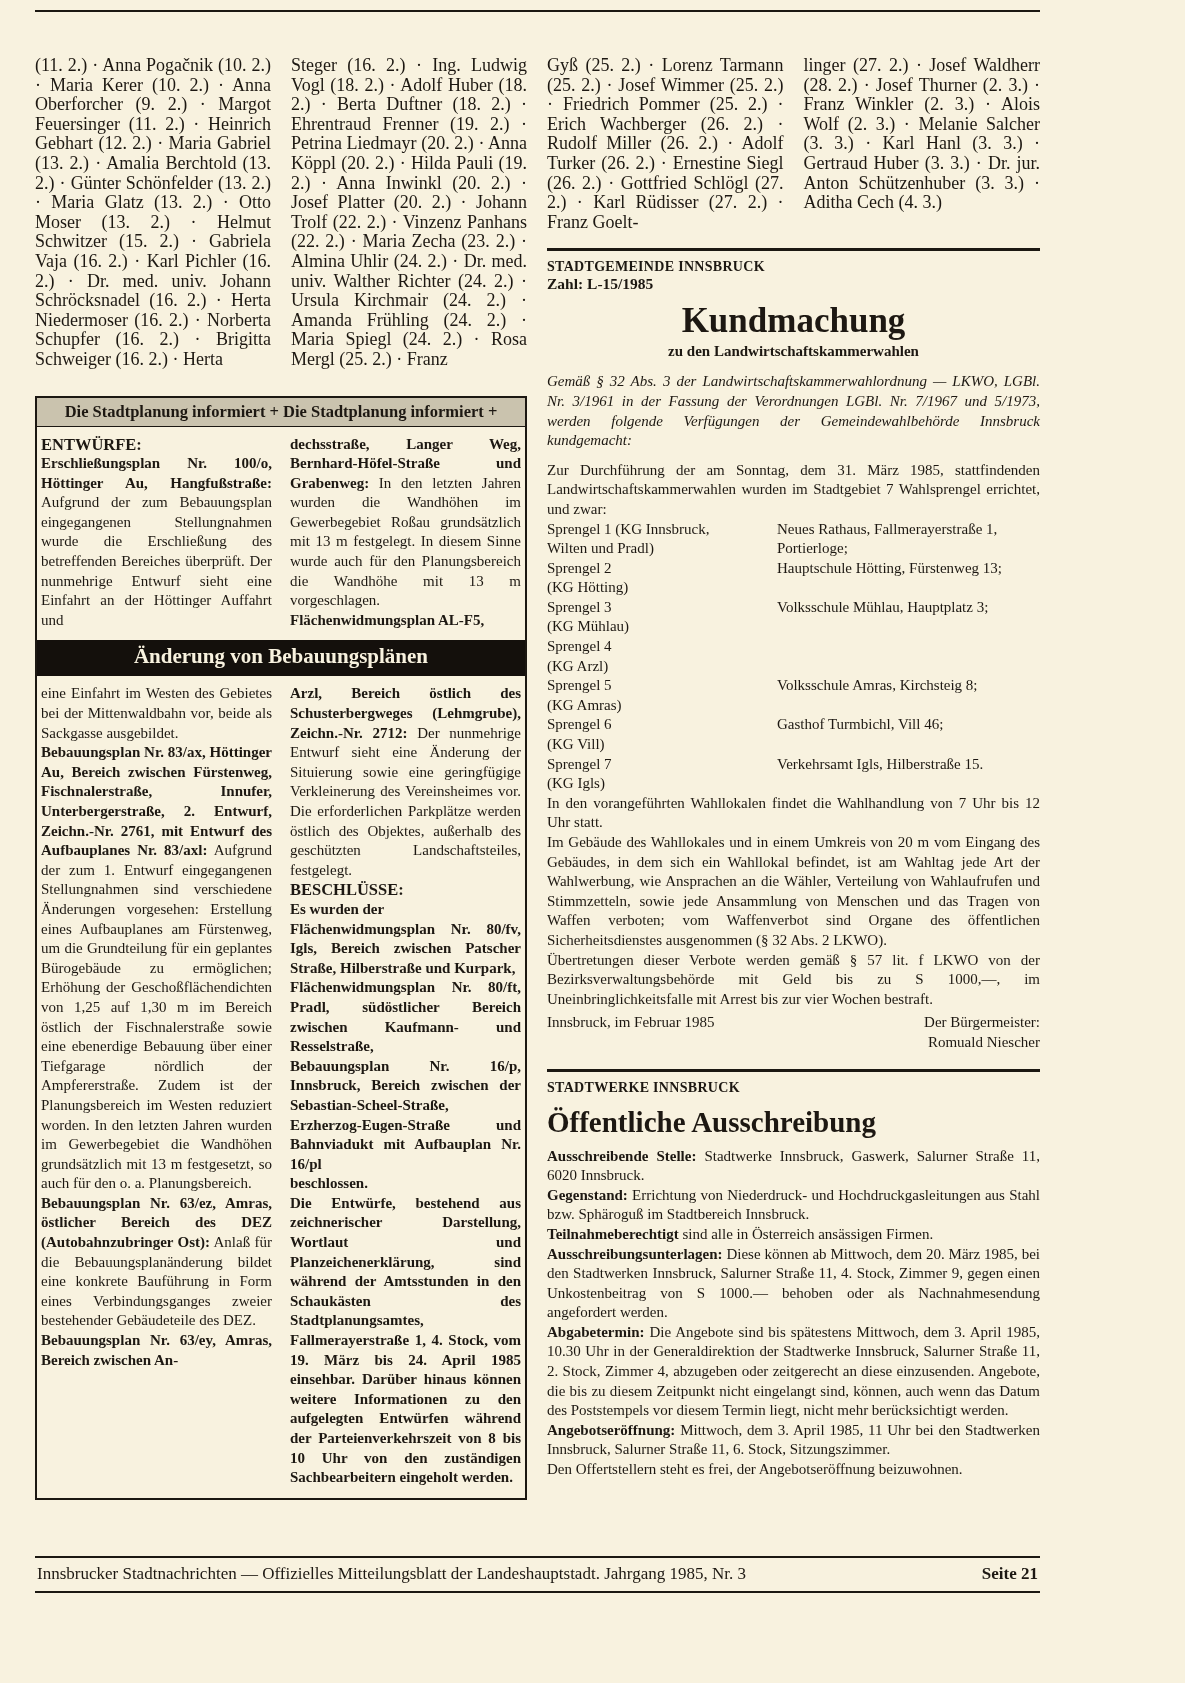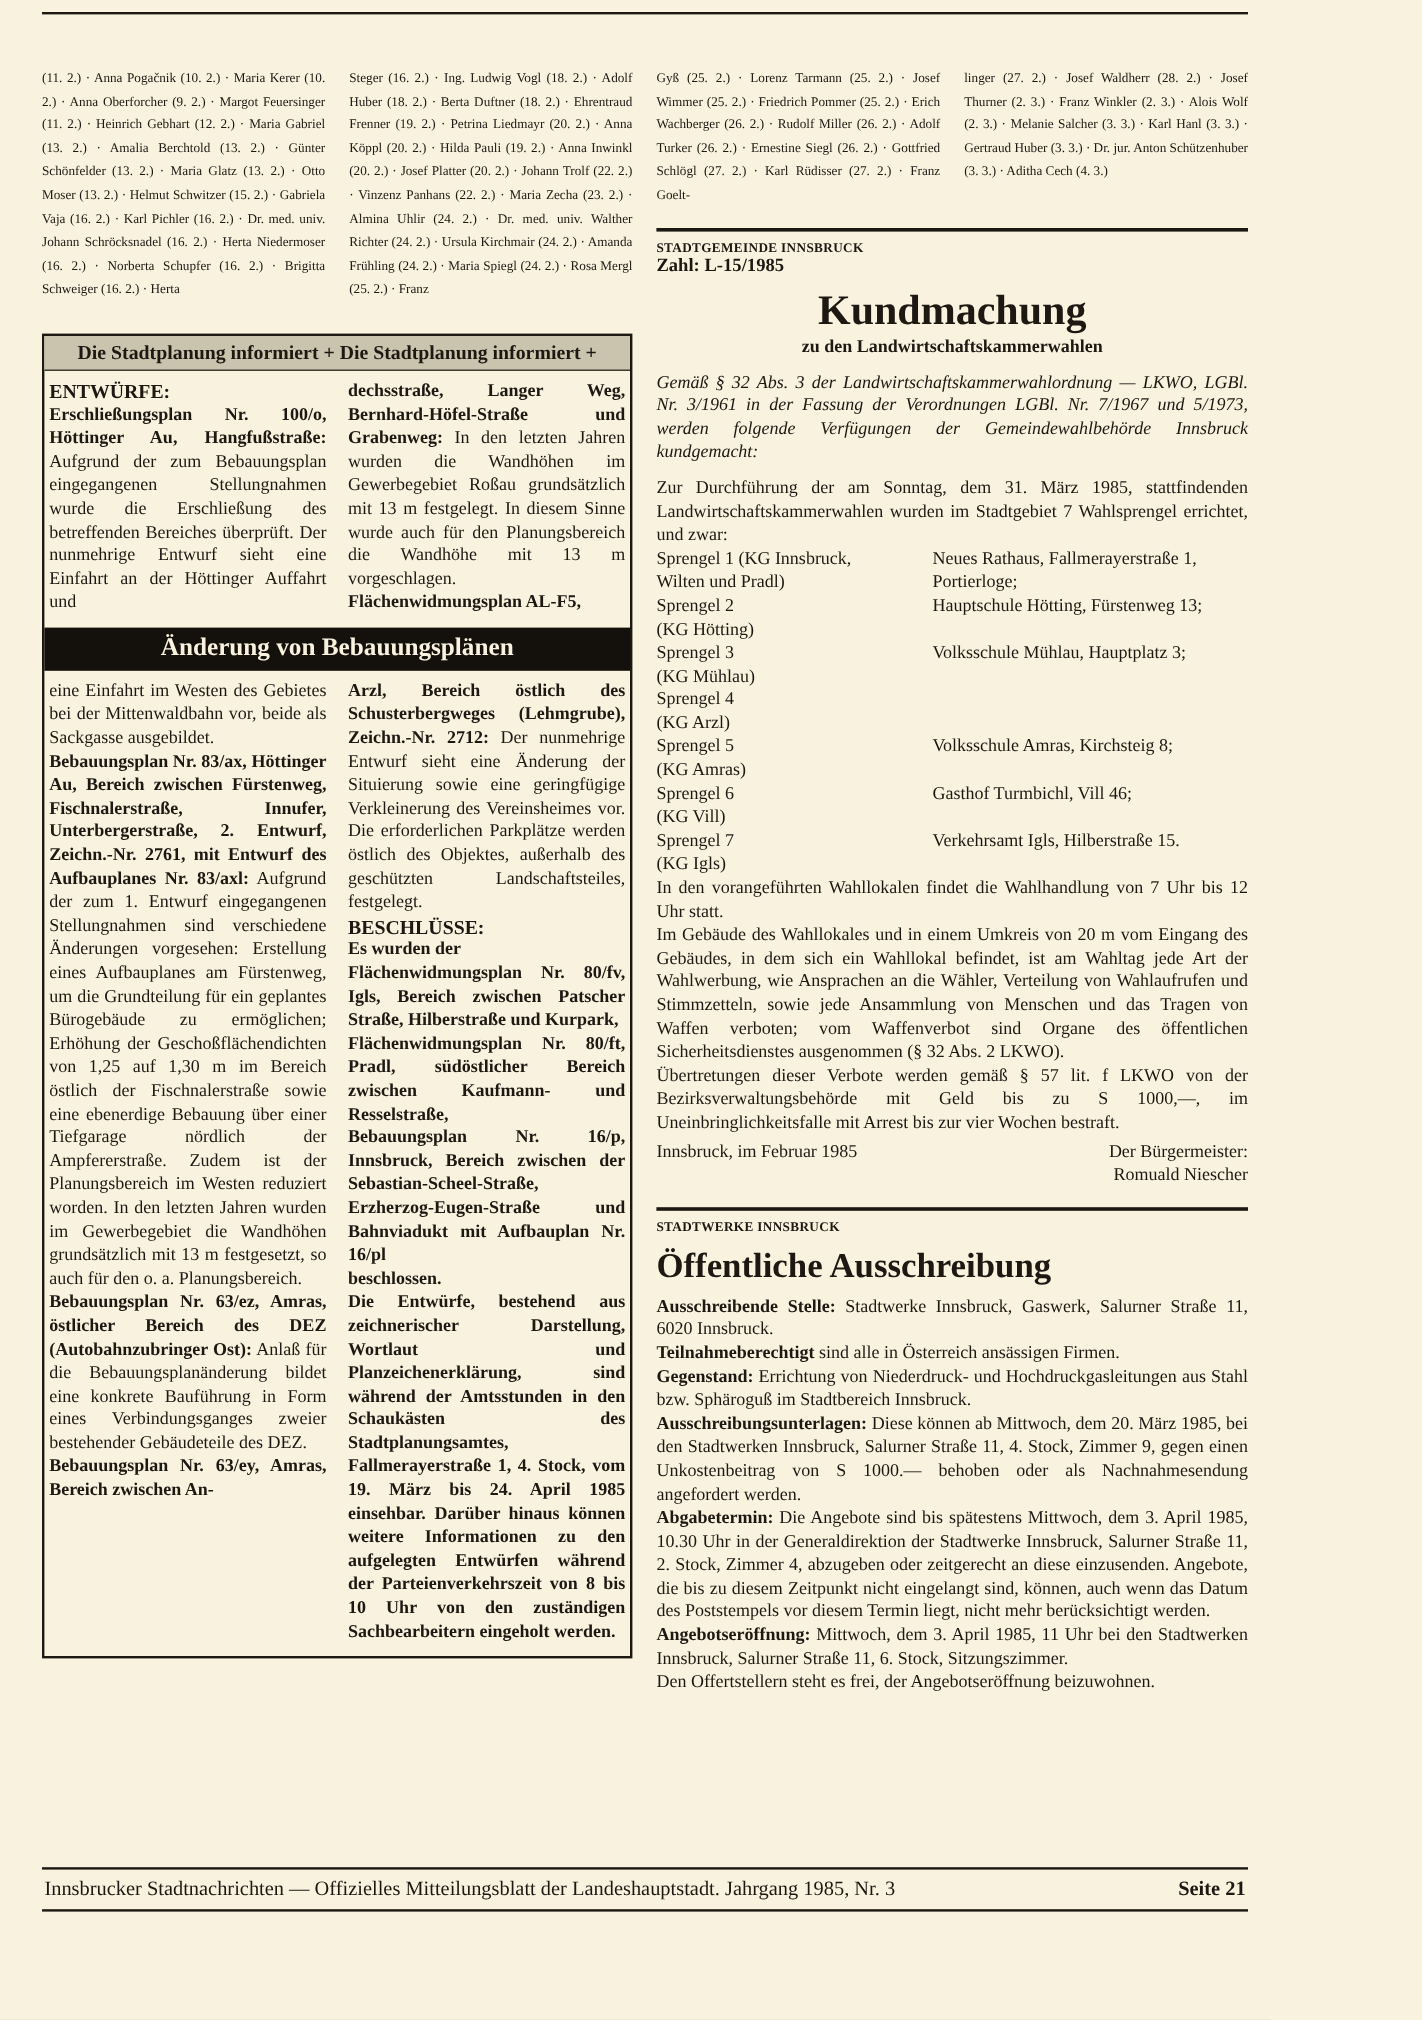--- a/index.html
+++ b/index.html
@@ -3,34 +3,34 @@
 <meta charset="utf-8">
 <style>
   * { margin:0; padding:0; box-sizing:border-box; }
   html,body { background:#e8e2d0; }
   body { font-family:"Liberation Serif", serif; color:#1d1812; }
   .page { position:relative; width:1185px; height:1683px; background:#f8f2df; padding:10px 145px 0 35px; overflow:hidden; margin:0 auto; }
   .rule-top { border-top:2px solid #1c1812; margin-bottom:44px; }
   .halves { display:flex; gap:20px; }
   .half-left { width:492px; flex:0 0 492px; }
   .half-right { width:493px; flex:0 0 493px; }
-  .names { display:grid; grid-template-columns:1fr 1fr; column-gap:20px; font-size:11px; line-height:19.6px; text-align:justify; }
+  .names { display:grid; grid-template-columns:1fr 1fr; column-gap:20px; font-size:18px; line-height:19.6px; text-align:justify; }
   .names .ncol { hyphens:auto; }
 
   
   .box { margin-top:26px; border:2px solid #1c1812; }
   .box-header { background:#cac3ae; border-bottom:1px solid #1c1812; text-align:center; font-weight:bold; font-size:16.5px; padding:4px 4px; }
   .box-cols { display:grid; grid-template-columns:1fr 1fr; column-gap:18px; padding:8px 4px 10px; font-size:15px; line-height:19.6px; text-align:justify; }
   .h-sub { font-weight:bold; font-size:16.5px; }
   .para { margin:0; hyphens:auto; }
   .banner { background:#14100c; color:#f8f2df; text-align:center; font-weight:bold; font-size:21px; padding:4px 0 7px; }
 
   
   .sec-rule { border-top:3px solid #1c1812; margin:16px 0 8px; }
-  .org { font-weight:bold; font-size:11px; letter-spacing:.3px; }
+  .org { font-weight:bold; font-size:14px; letter-spacing:.3px; }
   .zahl { font-weight:bold; font-size:15.5px; }
   .km-title { font-size:35px; font-weight:bold; text-align:center; margin:8px 0 2px; }
   .km-sub { font-weight:bold; text-align:center; font-size:15px; margin-bottom:12px; }
   .txt { font-size:15px; line-height:19.6px; text-align:justify; hyphens:auto; }
   .mb10 { margin-bottom:10px;font-style:italic; }
   .sprengel-row { display:grid; grid-template-columns:230px 1fr; font-size:15px; line-height:19.6px; }
   .sprengel-name span { display:block; }
   .signoff { display:flex; justify-content:space-between; font-size:15px; line-height:19.6px; margin-top:4px; }
   .signer-name { text-align:right; font-size:15px; line-height:19.6px; }
   .aus-title { font-size:29px; font-weight:bold; margin:10px 0 8px; }
@@ -166,22 +166,22 @@
         <span>Der Bürgermeister:</span>
       </div>
       <div class="signer-name">Romuald Niescher</div>
 
       <div class="sec-rule"></div>
 
       <div class="org">STADTWERKE INNSBRUCK</div>
       <h2 class="aus-title">Öffentliche Ausschreibung</h2>
 
       <p class="txt"><b>Ausschreibende Stelle:</b> <span>Stadtwerke Innsbruck, Gaswerk, Salurner Straße 11, 6020 Innsbruck.</span></p>
+      <p class="txt"><b>Gegenstand:</b> <span>Errichtung von Niederdruck- und Hochdruckgasleitungen aus Stahl bzw. Sphäroguß im Stadtbereich Innsbruck.</span></p>
       <p class="txt"><b>Teilnahmeberechtigt</b> <span>sind alle in Österreich ansässigen Firmen.</span></p>
-      <p class="txt"><b>Gegenstand:</b> <span>Errichtung von Niederdruck- und Hochdruckgasleitungen aus Stahl bzw. Sphäroguß im Stadtbereich Innsbruck.</span></p>
       <p class="txt"><b>Ausschreibungsunterlagen:</b> <span>Diese können ab Mittwoch, dem 20. März 1985, bei den Stadtwerken Innsbruck, Salurner Straße 11, 4. Stock, Zimmer 9, gegen einen Unkostenbeitrag von S 1000.— behoben oder als Nachnahmesendung angefordert werden.</span></p>
       <p class="txt"><b>Abgabetermin:</b> <span>Die Angebote sind bis spätestens Mittwoch, dem 3. April 1985, 10.30 Uhr in der Generaldirektion der Stadtwerke Innsbruck, Salurner Straße 11, 2. Stock, Zimmer 4, abzugeben oder zeitgerecht an diese einzusenden. Angebote, die bis zu diesem Zeitpunkt nicht eingelangt sind, können, auch wenn das Datum des Poststempels vor diesem Termin liegt, nicht mehr berücksichtigt werden.</span></p>
       <p class="txt"><b>Angebotseröffnung:</b> <span>Mittwoch, dem 3. April 1985, 11 Uhr bei den Stadtwerken Innsbruck, Salurner Straße 11, 6. Stock, Sitzungszimmer.</span></p>
       <p class="txt"><b></b> <span>Den Offertstellern steht es frei, der Angebotseröffnung beizuwohnen.</span></p>
 
     </div>
   </div>
 
   <div class="footer">
     <span class="f-left">Innsbrucker Stadtnachrichten — Offizielles Mitteilungsblatt der Landeshauptstadt. Jahrgang 1985, Nr. 3</span>

